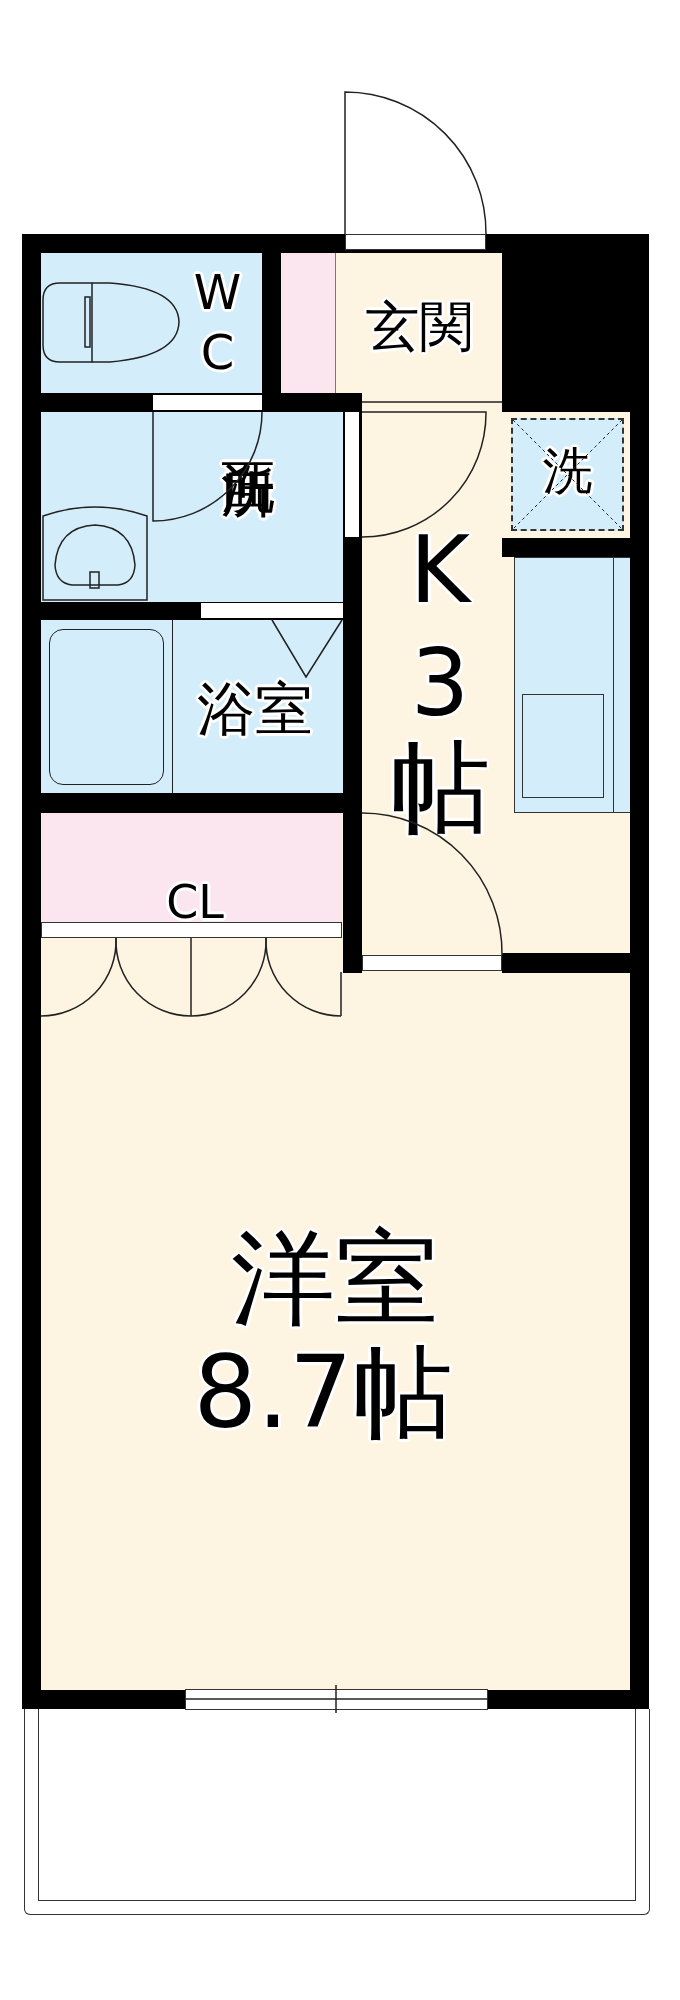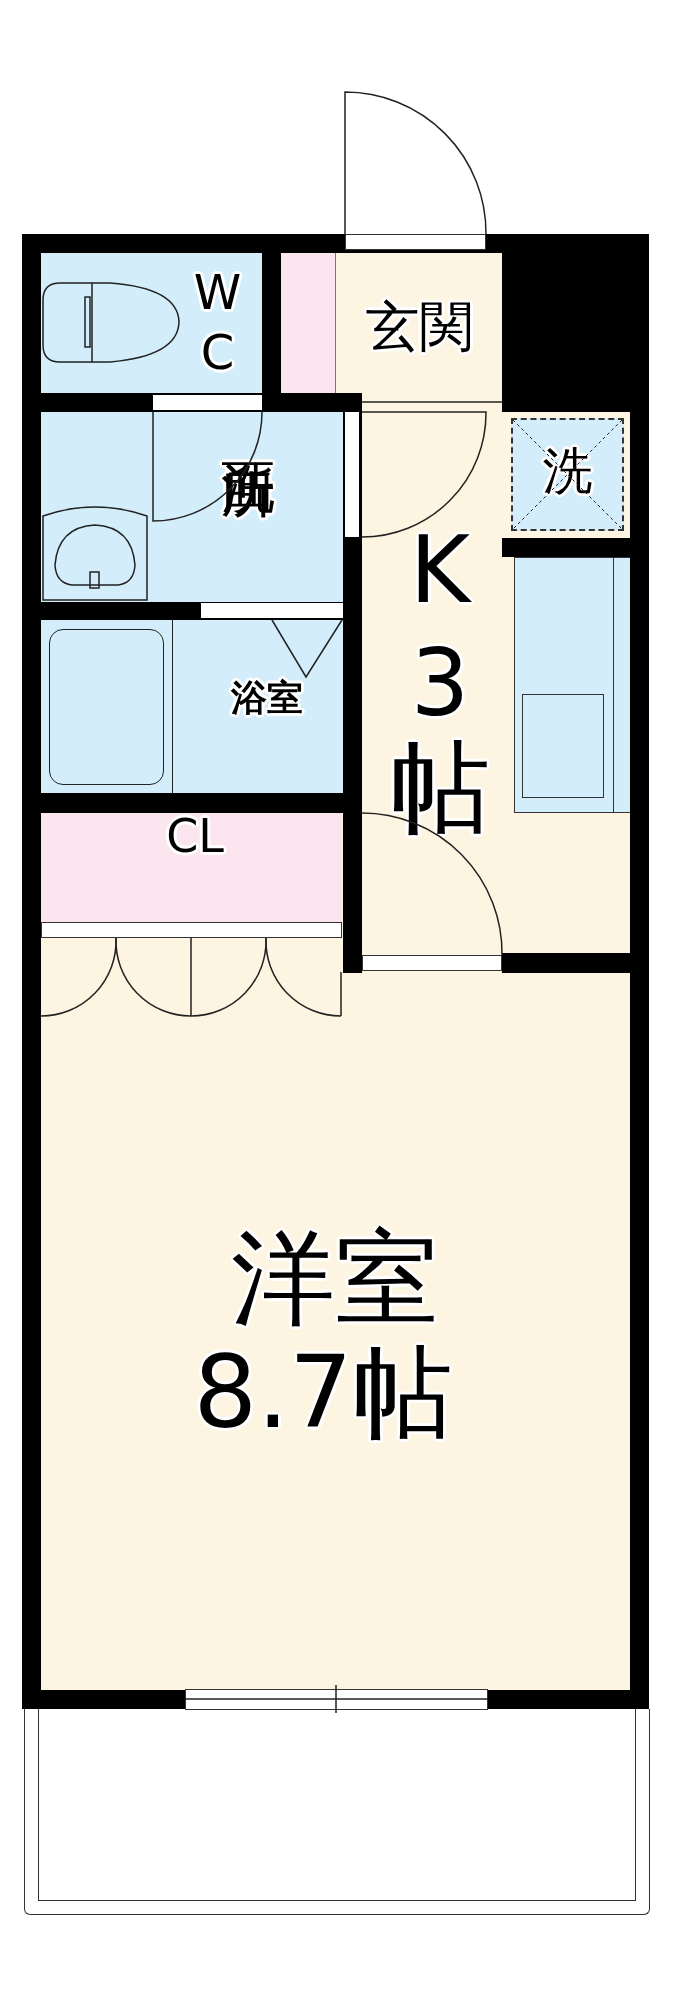--- a/index.html
+++ b/index.html
@@ -57,26 +57,26 @@
 
 <div class="lbl" style="left:395px;top:525px;width:90px;font-size:92px;font-weight:normal;">K</div>
 <div class="lbl" style="left:395px;top:638px;width:90px;font-size:92px;font-weight:normal;">3</div>
 <div class="lbl" style="left:380px;top:738px;width:120px;font-size:100px;font-weight:normal;">帖</div>
 
 <div class="abs wall" style="left:22px;top:602px;width:338px;height:18px;"></div>
 <div class="abs white" style="left:201px;top:603px;width:142px;height:15px;"></div>
 <div class="abs blue" style="left:41px;top:620px;width:302px;height:173px;"></div>
 <div class="abs" style="left:49px;top:629px;width:115px;height:156px;border:1.5px solid #222;border-radius:14px;"></div>
 <div class="abs" style="left:172px;top:620px;width:1px;height:173px;background:#222;"></div>
-<div class="lbl" style="left:202px;top:680px;width:130px;font-size:36px;font-weight:bold;">浴室</div>
+<div class="lbl" style="left:190px;top:680px;width:130px;font-size:58px;font-weight:normal;">浴室</div>
 
 <div class="abs wall" style="left:22px;top:793px;width:338px;height:20px;"></div>
 <div class="abs pink" style="left:41px;top:813px;width:301px;height:109px;"></div>
 <div class="abs white" style="left:41px;top:922px;width:301px;height:16px;border:1px solid #333;"></div>
-<div class="lbl" style="left:140px;top:813px;width:110px;font-size:46px;font-weight:normal;">CL</div>
+<div class="lbl" style="left:140px;top:879px;width:110px;font-size:46px;font-weight:normal;">CL</div>
 
 <div class="abs white" style="left:362px;top:955px;width:140px;height:16px;border:1px solid #333;"></div>
 <div class="abs wall" style="left:502px;top:953px;width:147px;height:20px;"></div>
 
 <div class="abs white" style="left:185px;top:1689px;width:303px;height:21px;border:1px solid #333;"></div>
 <div class="abs" style="left:24px;top:1709px;width:626px;height:206px;border:1px solid #333;border-top:none;border-radius:0 0 6px 6px;"></div>
 <div class="abs" style="left:38px;top:1709px;width:598px;height:192px;border:1px solid #333;border-top:none;"></div>
 
 <div class="lbl" style="left:200px;top:1226px;width:270px;font-size:104px;font-weight:normal;">洋室</div>
 <div class="lbl" style="left:168px;top:1343px;width:310px;font-size:100px;font-weight:normal;">8.7帖</div>

